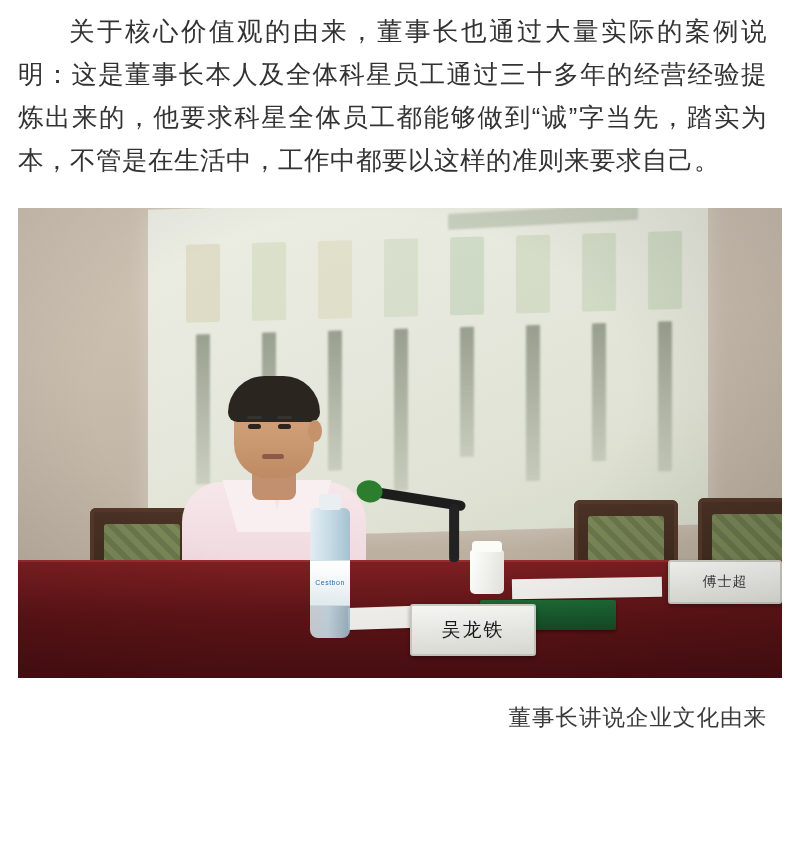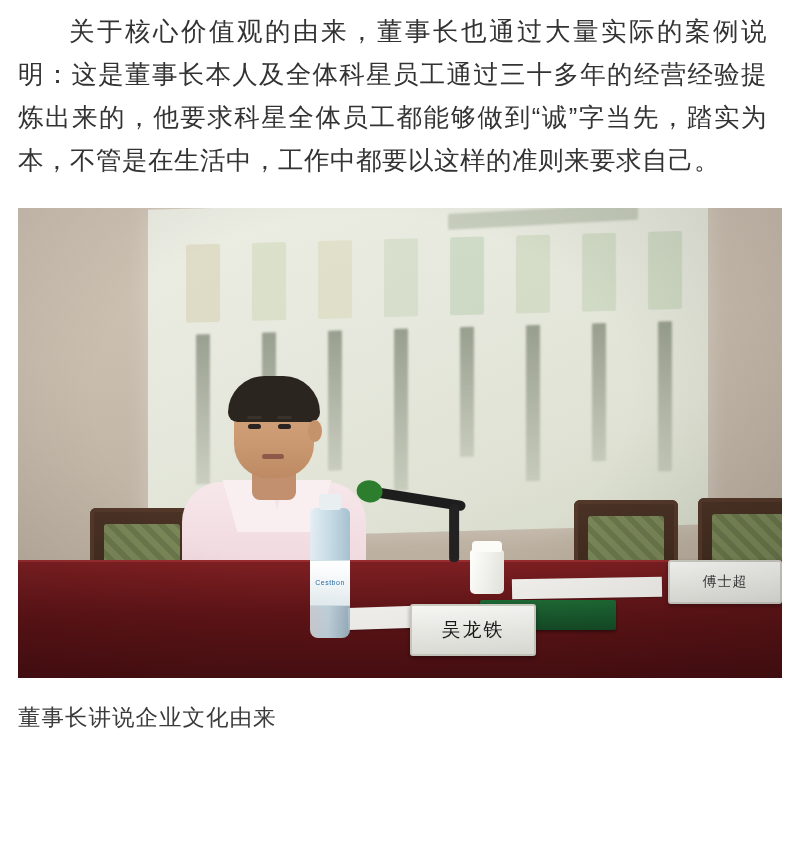--- a/index.html
+++ b/index.html
@@ -342,21 +342,21 @@
     border-radius: 20px 6px 6px 6px;
   }
   .vignette {
     position: absolute;
     inset: 0;
     background: radial-gradient(ellipse at 45% 40%, rgba(0,0,0,0) 45%, rgba(0,0,0,0.16) 100%);
     pointer-events: none;
   }
   .caption {
     margin: 24px 0 0 0;
-    text-align: left;
+    text-align: right;
     font-size: 22.5px;
     letter-spacing: 1px;
     color: #3b3b3b;
   }
 </style>
 </head>
 <body>
 
 <div class="page">
 

